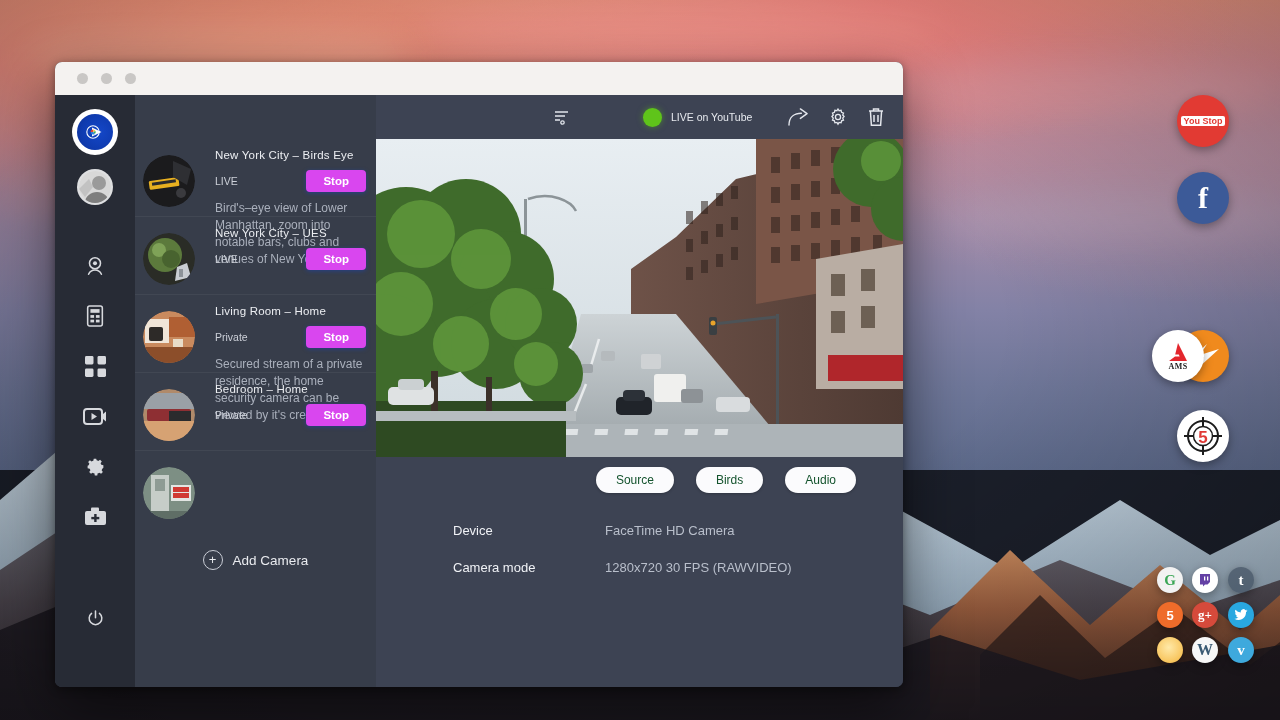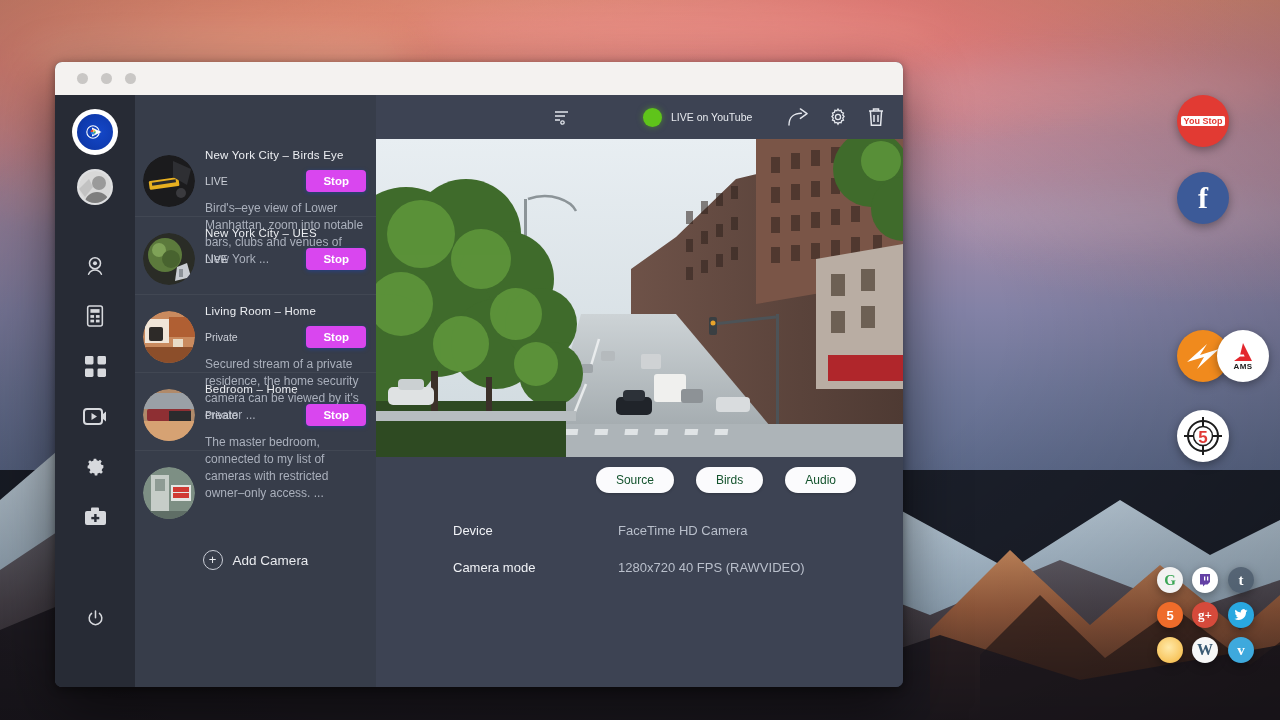--- a/index.html
+++ b/index.html
@@ -73,21 +73,21 @@
   .side-icon {
     width: 80px; height: 50px; display: flex; align-items: center; justify-content: center;
     color: #e6e8ec; opacity: .92;
   }
   .power { position: absolute; bottom: 44px; left: 0; }
 
   
   .camlist { width: 241px; background: #373d4a; position: relative; }
   .cl-head { height: 44px; }
   .cam {
-    height: 78px; padding: 8px 10px 8px 8px; display: flex; gap: 10px;
+    height: 78px; padding: 8px 10px 8px 8px; display: flex; gap: 20px;
     border-bottom: 1px solid rgba(255,255,255,.055); position: relative;
   }
   .cam-thumb { width: 52px; height: 52px; border-radius: 50%; overflow: hidden; flex: 0 0 52px;
                margin-top: 8px; position: relative; }
   .cam-info { flex: 1; min-width: 0; padding-top: 2px; }
   .cam-title { color: #eceef2; font-size: 11.5px; letter-spacing: .2px; margin-bottom: 9px; white-space: nowrap; }
   .cam-row2 { display: flex; align-items: center; justify-content: space-between; }
   .cam-status { color: #ccd0d8; font-size: 10.5px; }
   .btn-act {
     background: #d946ef; color: #fff; font-size: 11.5px; font-weight: bold;
@@ -117,21 +117,21 @@
 
   .video { height: 318px; position: relative; overflow: hidden; background: #9fb0bd; }
 
   .tabs { display: flex; justify-content: flex-end; gap: 22px; padding: 10px 47px 0 0; }
   .tab {
     background: #fbfbfd; color: #14532d; font-size: 12px; padding: 6px 20px;
     border-radius: 14px; cursor: pointer; box-shadow: 0 1px 3px rgba(0,0,0,.22);
   }
 
   .details { padding: 30px 0 0 77px; }
-  .det-row { display: flex; margin-bottom: 22px; gap: 13px; }
+  .det-row { display: flex; margin-bottom: 22px; }
   .det-key { width: 152px; color: #f0f2f6; font-size: 13px; }
   .det-val { color: #b9bfcb; font-size: 13px; }
 </style>
 </head>
 <body>
 
 <div id="wallpaper">
   <div class="wp-sky"></div>
   <div class="wp-cloud" style="left:30px;top:20px;width:380px;height:70px;background:#ffb39a;"></div>
   <div class="wp-cloud" style="left:420px;top:0px;width:520px;height:60px;background:#ff9d93;"></div>
@@ -172,21 +172,21 @@
 <div class="svc svc-lg" style="left:1177px;top:172px;background:#3c5a98;">
   <span style="color:#fff;font-size:30px;font-weight:bold;font-family:'Liberation Serif',serif;">f</span>
 </div>
 
 <div class="svc svc-lg" style="left:1177px;top:330px;background:#f08a1d;">
   <svg width="36" height="32" viewBox="0 0 36 32">
     <path d="M2 22 L22 4 L15 15 L34 9 L12 29 L19 17 Z" fill="#fff"></path>
   </svg>
 </div>
 
-<div class="svc svc-lg" style="left:1217px;top:330px;background:#fff;flex-direction:column;">
+<div class="svc svc-lg" style="left:1152px;top:330px;background:#fff;flex-direction:column;font-family:Liberation Serif, serif;">
   <svg width="24" height="20" viewBox="0 0 24 20">
     <path d="M12 1 L21 19 L15.5 19 L12.8 12.5 L9.2 12.5 L12 1 Z M9 14.5 L14 14.5 L15.6 19 L3 19 Z" fill="#e3262d"></path>
   </svg>
   <span style="color:#222;font-size:8px;font-weight:bold;letter-spacing:.4px;">AMS</span>
 </div>
 <div class="svc svc-lg" style="left:1177px;top:410px;background:#fff;">
   <svg width="46" height="46" viewBox="0 0 46 46">
     <circle cx="23" cy="23" r="15" fill="none" stroke="#1c1c1c" stroke-width="2"></circle>
     <circle cx="23" cy="23" r="9.5" fill="none" stroke="#1c1c1c" stroke-width="1.5"></circle>
     <line x1="23" y1="4" x2="23" y2="13" stroke="#1c1c1c" stroke-width="2"></line>
@@ -396,21 +396,20 @@
             <rect x="26" y="22" width="22" height="10" fill="#2b2b2d"></rect>
             <rect x="0" y="32" width="52" height="20" fill="#d6a273"></rect>
           </svg>
         </div>
         <div class="cam-info">
           <div class="cam-title">Bedroom – Home</div>
           <div class="cam-row2">
             <span class="cam-status">Private</span>
             <button class="btn-act">Stop</button>
           </div>
-          <div class="cam-desc">The master bedroom, connected to my list of cameras with restricted owner–only access. ...</div>
         </div>
       </div>
 
       <div class="cam" style="border-bottom:none;">
         <div class="cam-thumb">
           <svg width="52" height="52" viewBox="0 0 52 52">
             <circle cx="26" cy="26" r="26" fill="#7d8f84"></circle>
             <rect x="8" y="8" width="18" height="38" fill="#c6cdc8"></rect>
             <rect x="12" y="12" width="10" height="12" fill="#8e9b94"></rect>
             <rect x="28" y="18" width="20" height="16" fill="#e2e6e3"></rect>
@@ -613,19 +612,19 @@
         <div class="tab">Audio</div>
       </div>
 
       <div class="details">
         <div class="det-row">
           <div class="det-key">Device</div>
           <div class="det-val">FaceTime HD Camera</div>
         </div>
         <div class="det-row">
           <div class="det-key">Camera mode</div>
-          <div class="det-val">1280x720 40 FPS (RAWVIDEO)</div>
+          <div class="det-val">1280x720 30 FPS (RAWVIDEO)</div>
         </div>
       </div>
     </div>
   </div>
 
 </div>
 
 </body></html>

